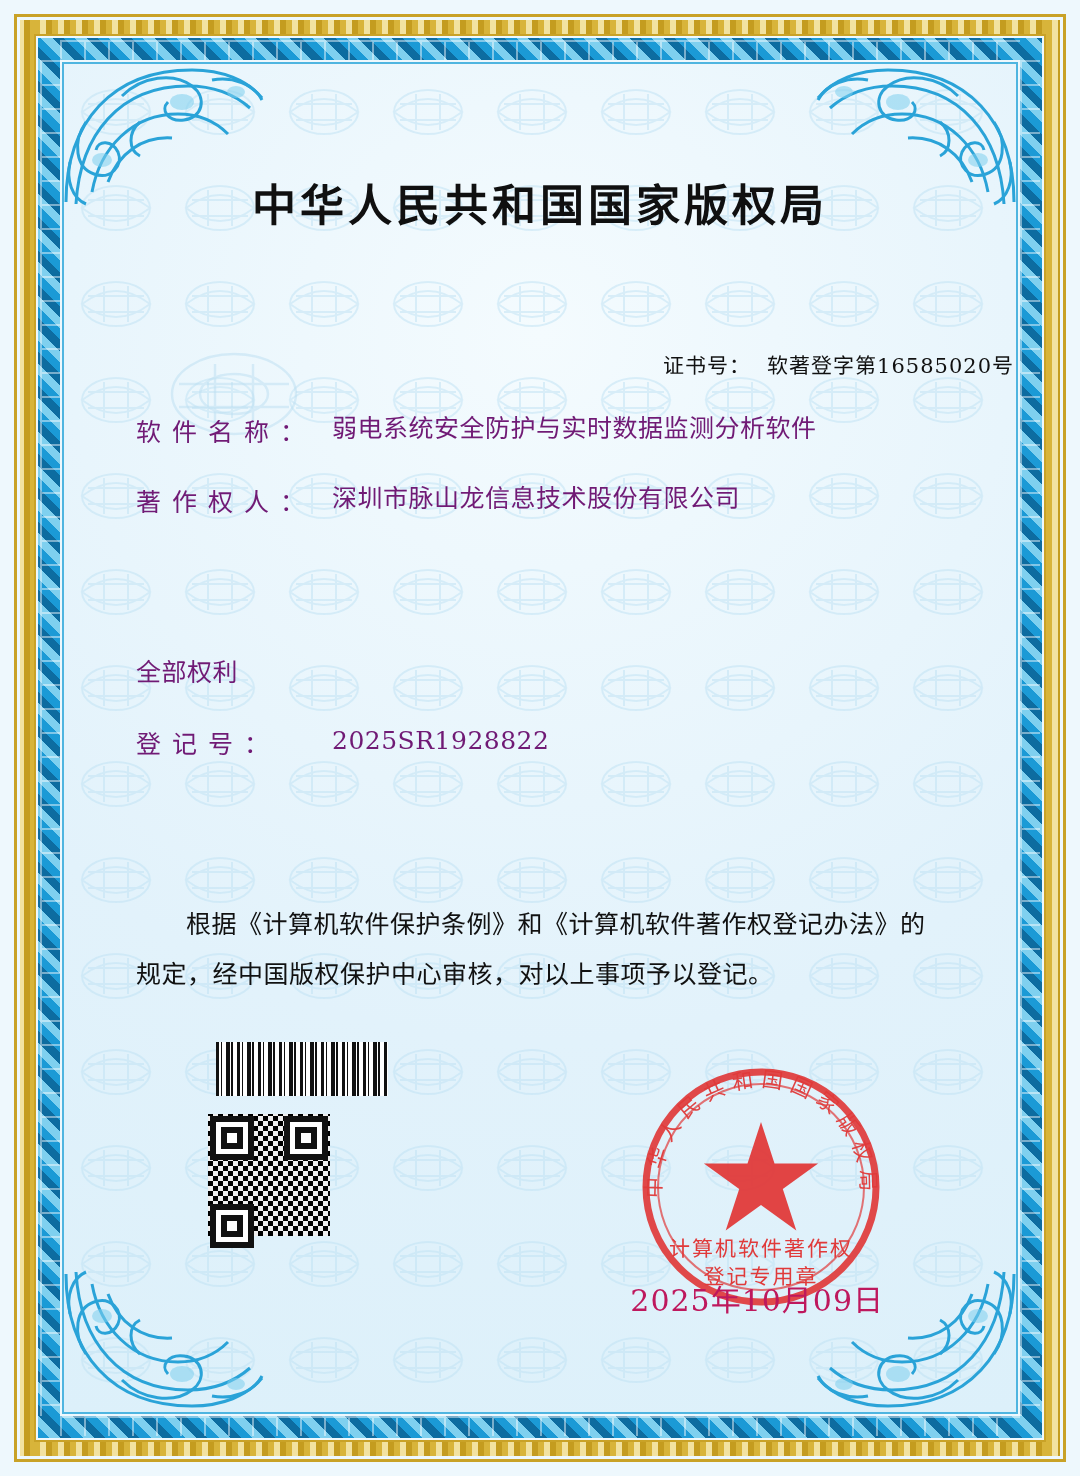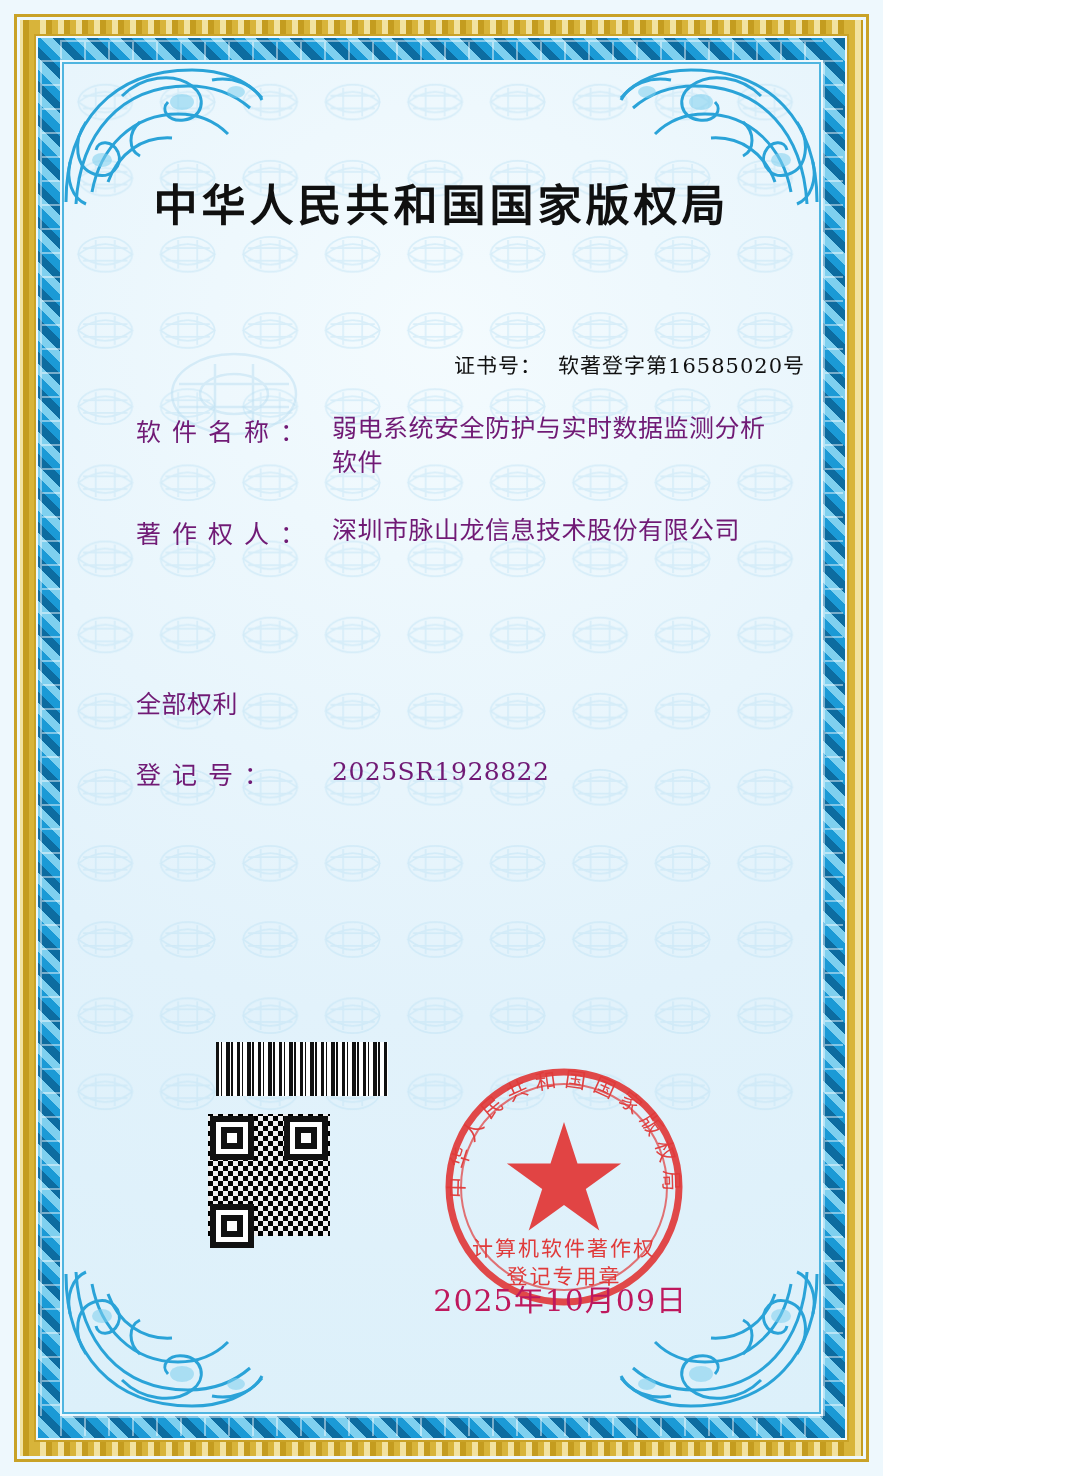--- a/index.html
+++ b/index.html
@@ -5,21 +5,21 @@
   html, body {
     margin: 0;
     padding: 0;
     background: #ffffff;
   }
   body {
     font-family: "DejaVu Sans", "Liberation Sans", sans-serif;
   }
   .certificate {
     position: relative;
-    width: 883px;
+    width: 1080px;
     height: 1476px;
     overflow: hidden;
     background: #eef8fd;
   }
 
   
   .frame-outer {
     position: absolute;
     left: 14px; top: 14px; right: 14px; bottom: 14px;
     border: 3px solid #c9a227;
@@ -126,21 +126,21 @@
     font-weight: 700;
   }
   .title-line2 {
     font-size: 44px;
     letter-spacing: 4px;
     font-weight: 700;
     margin-top: 20px;
   }
   .cert-no {
     position: absolute;
-    right: 14px;
+    right: 2px;
     top: 285px;
     font-size: 21px;
     color: #111;
     font-family: "DejaVu Serif", "Liberation Serif", serif;
     letter-spacing: 1px;
   }
   .cert-no .lbl { margin-right: 16px; }
 
   .fields {
     position: absolute;
@@ -389,20 +389,24 @@
         <div class="field-value">全部权利</div>
       </div>
 
       <div class="field-row">
         <div class="field-label sp4">登记号：</div>
         <div class="field-value">2025SR1928822</div>
       </div>
 
     </div>
 
+    <div class="statement">
+      <span class="indent">根据《计算机软件保护条例》和《计算机软件著作权登记办法》的</span>
+      <span>规定，经中国版权保护中心审核，对以上事项予以登记。</span>
+    </div>
 
     <div class="barcode"></div>
     <div class="qr"></div>
     <div class="qr-bl"></div>
 
     <svg class="seal" viewBox="0 0 254 254">
       <defs>
         <path id="sealArcTop" d="M 27 127 A 100 100 0 0 1 227 127"></path>
         <path id="sealArcBottom" d="M 47 127 A 80 80 0 0 0 207 127"></path>
       </defs>

